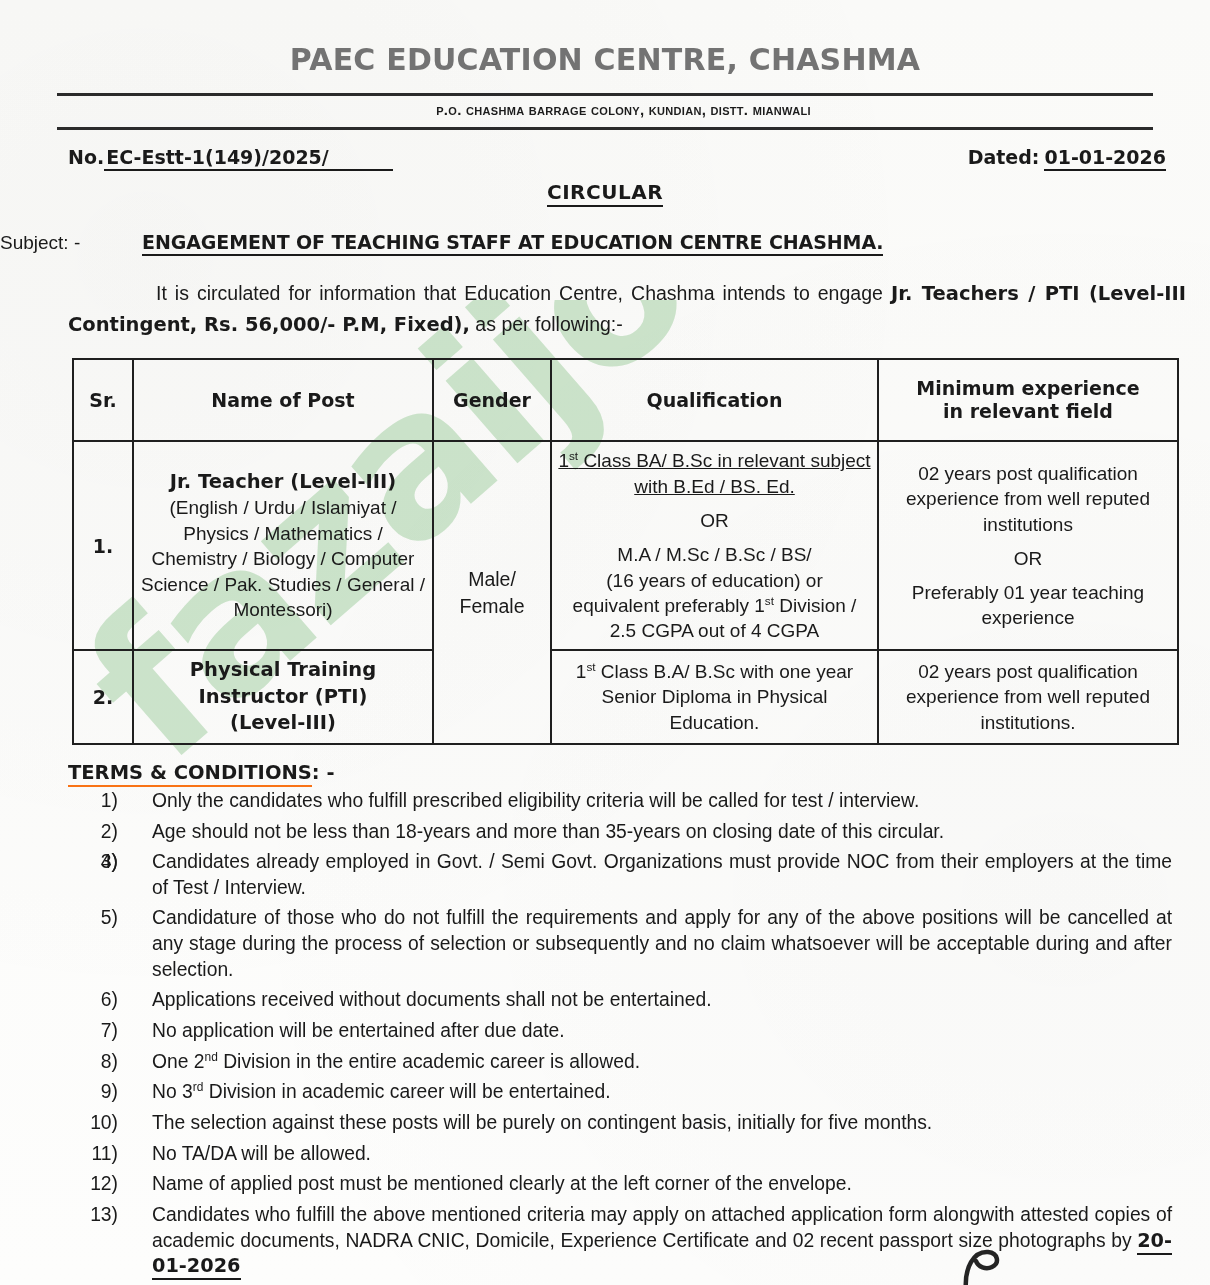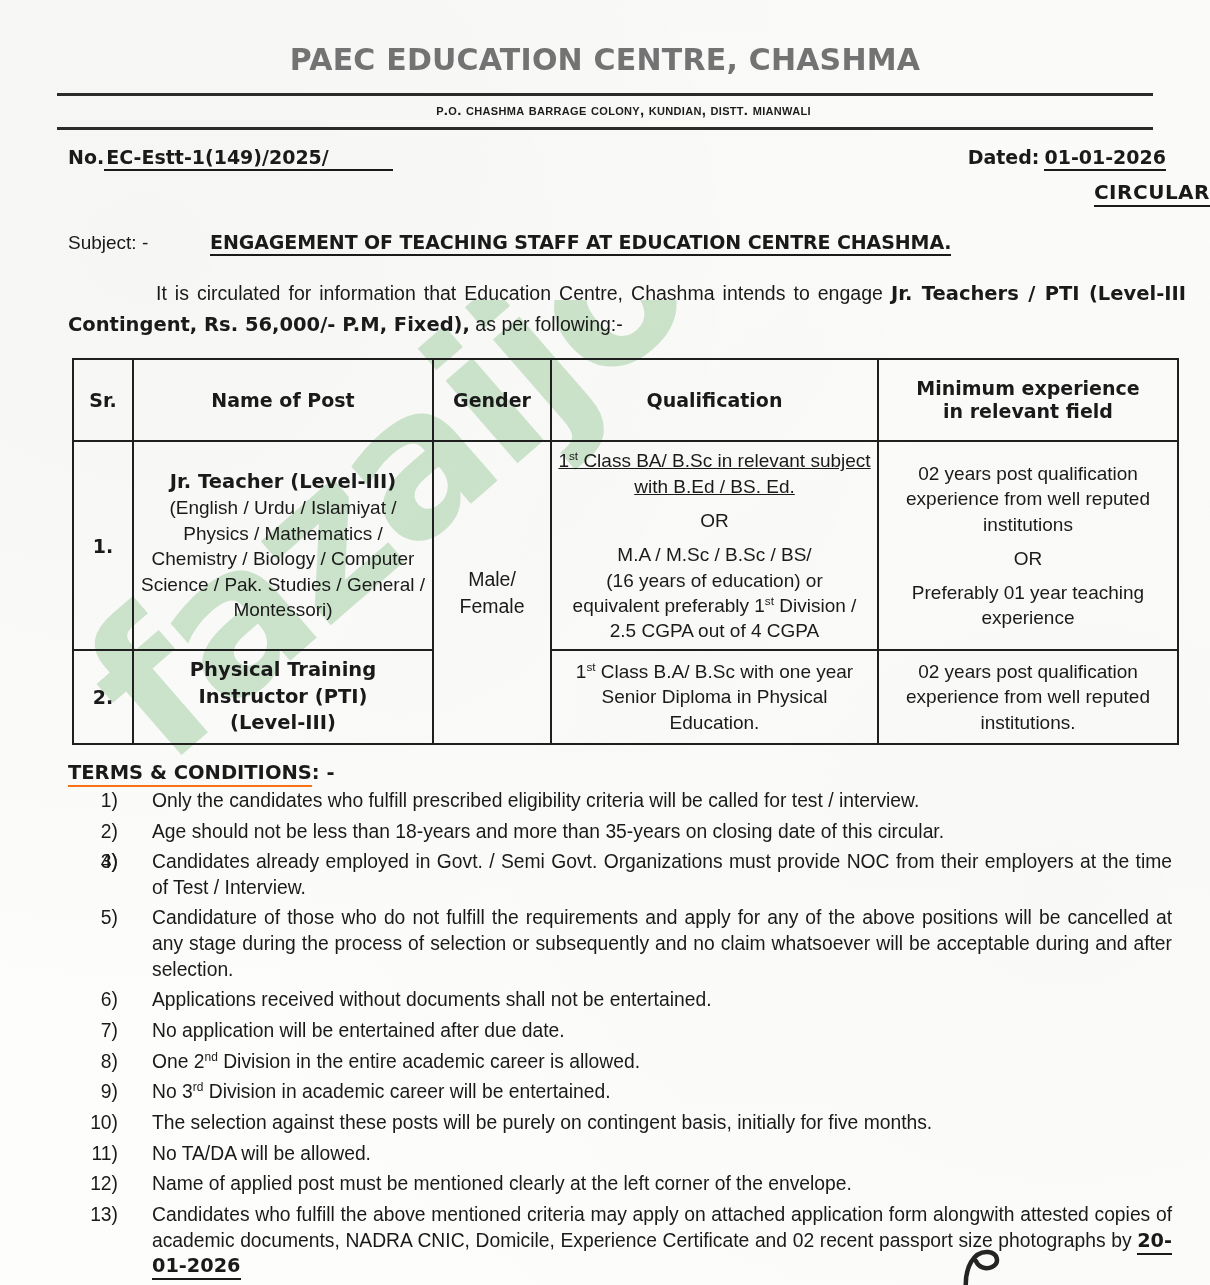--- a/index.html
+++ b/index.html
@@ -101,37 +101,36 @@
     border-bottom: 2px solid #1a1a1a;
     padding: 0 64px 1px 2px;
   }
   .date-value {
     border-bottom: 2px solid #1a1a1a;
     padding-bottom: 1px;
     margin-left: 5px;
   }
 
   .circular {
-    text-align: right;
+    text-align: center;
     margin-top: 12px;
     font-family: "DejaVu Sans", sans-serif;
     font-weight: 700;
     font-size: 20px;
     letter-spacing: 0.5px;
   }
   .circular span {
     border-bottom: 2px solid #1a1a1a;
     padding-bottom: 1px;
   }
 
   .subject-row {
     display: flex;
     align-items: baseline;
     margin-top: 27px;
-    padding-left: 68px;
     font-size: 19px;
   }
   .subject-label {
     font-family: "Liberation Sans", sans-serif;
     font-weight: 400;
     width: 142px;
     flex: none;
   }
   .subject-text {
     font-family: "DejaVu Sans", sans-serif;

